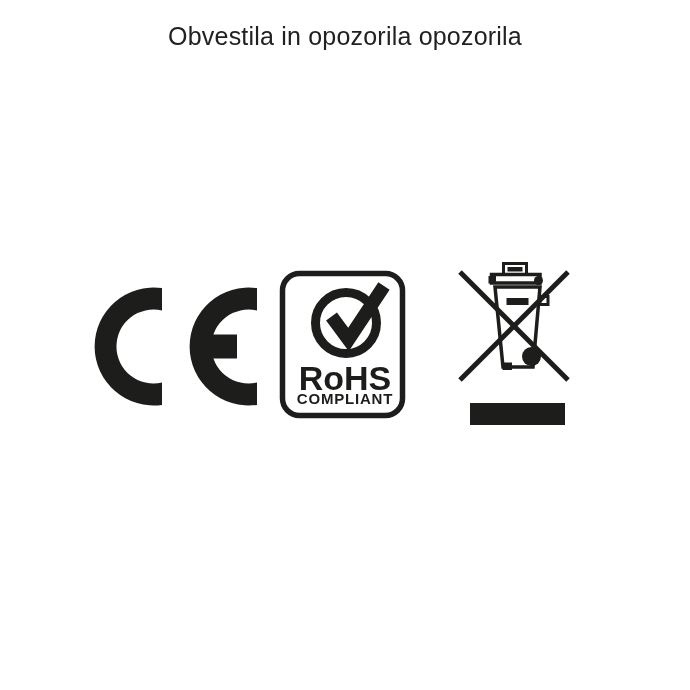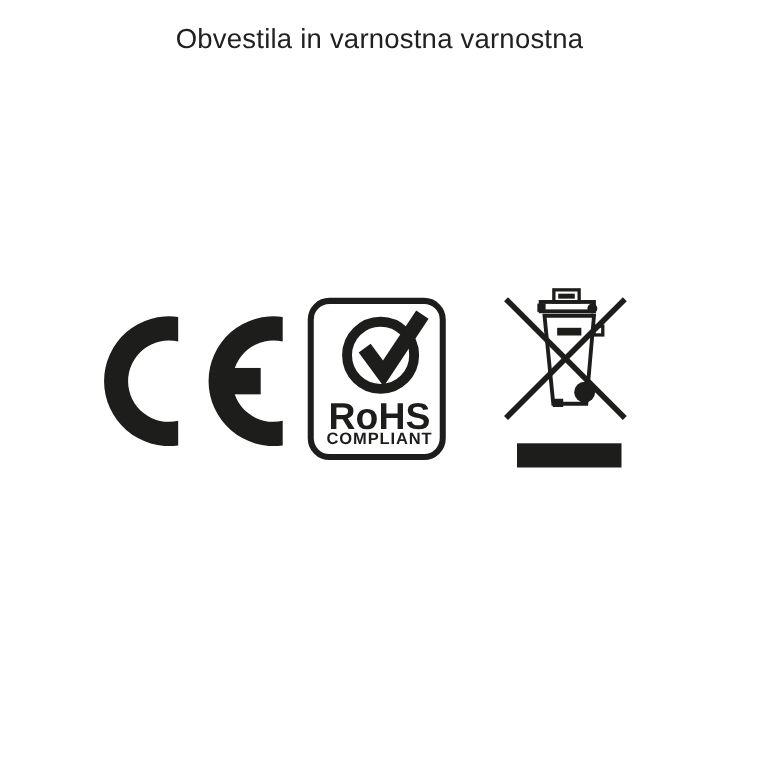--- a/index.html
+++ b/index.html
@@ -38,21 +38,21 @@
     font-family: "Liberation Sans", "DejaVu Sans", sans-serif;
     font-weight: bold;
     fill: #1d1d1b;
   }
 </style>
 </head>
 <body>
 
 <div class="stage">
 
-  <div class="page-title">Obvestila in varnostna varnostna</div>
+  <div class="page-title">Obvestila in opozorila opozorila</div>
 
   <div class="symbol symbol-ce">
     <svg width="168" height="123" viewBox="0 0 168 123">
       <path class="ink-fill" d="M 70 3.1 A 59 59 0 1 0 70 119.9 L 70 97.5 A 37 37 0 1 1 70 25.5 Z"></path>
       <path class="ink-fill" d="M 165 3.1 A 59 59 0 1 0 165 119.9 L 165 97.5 A 37 37 0 1 1 165 25.5 Z"></path>
       <rect class="ink-fill" x="113" y="49.5" width="32" height="24"></rect>
     </svg>
   </div>
 
   <div class="symbol symbol-rohs">

